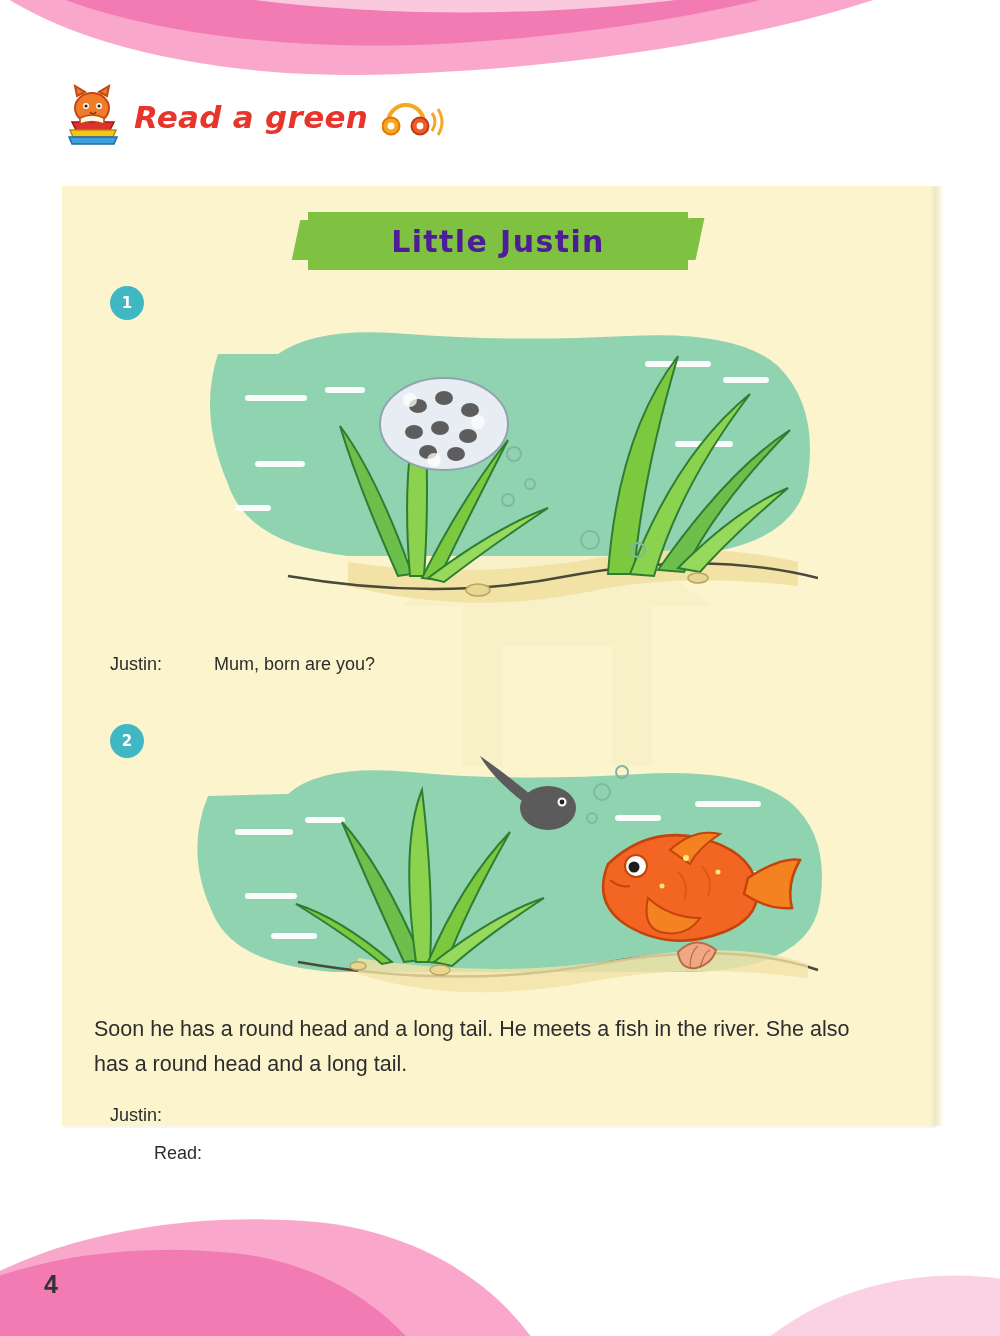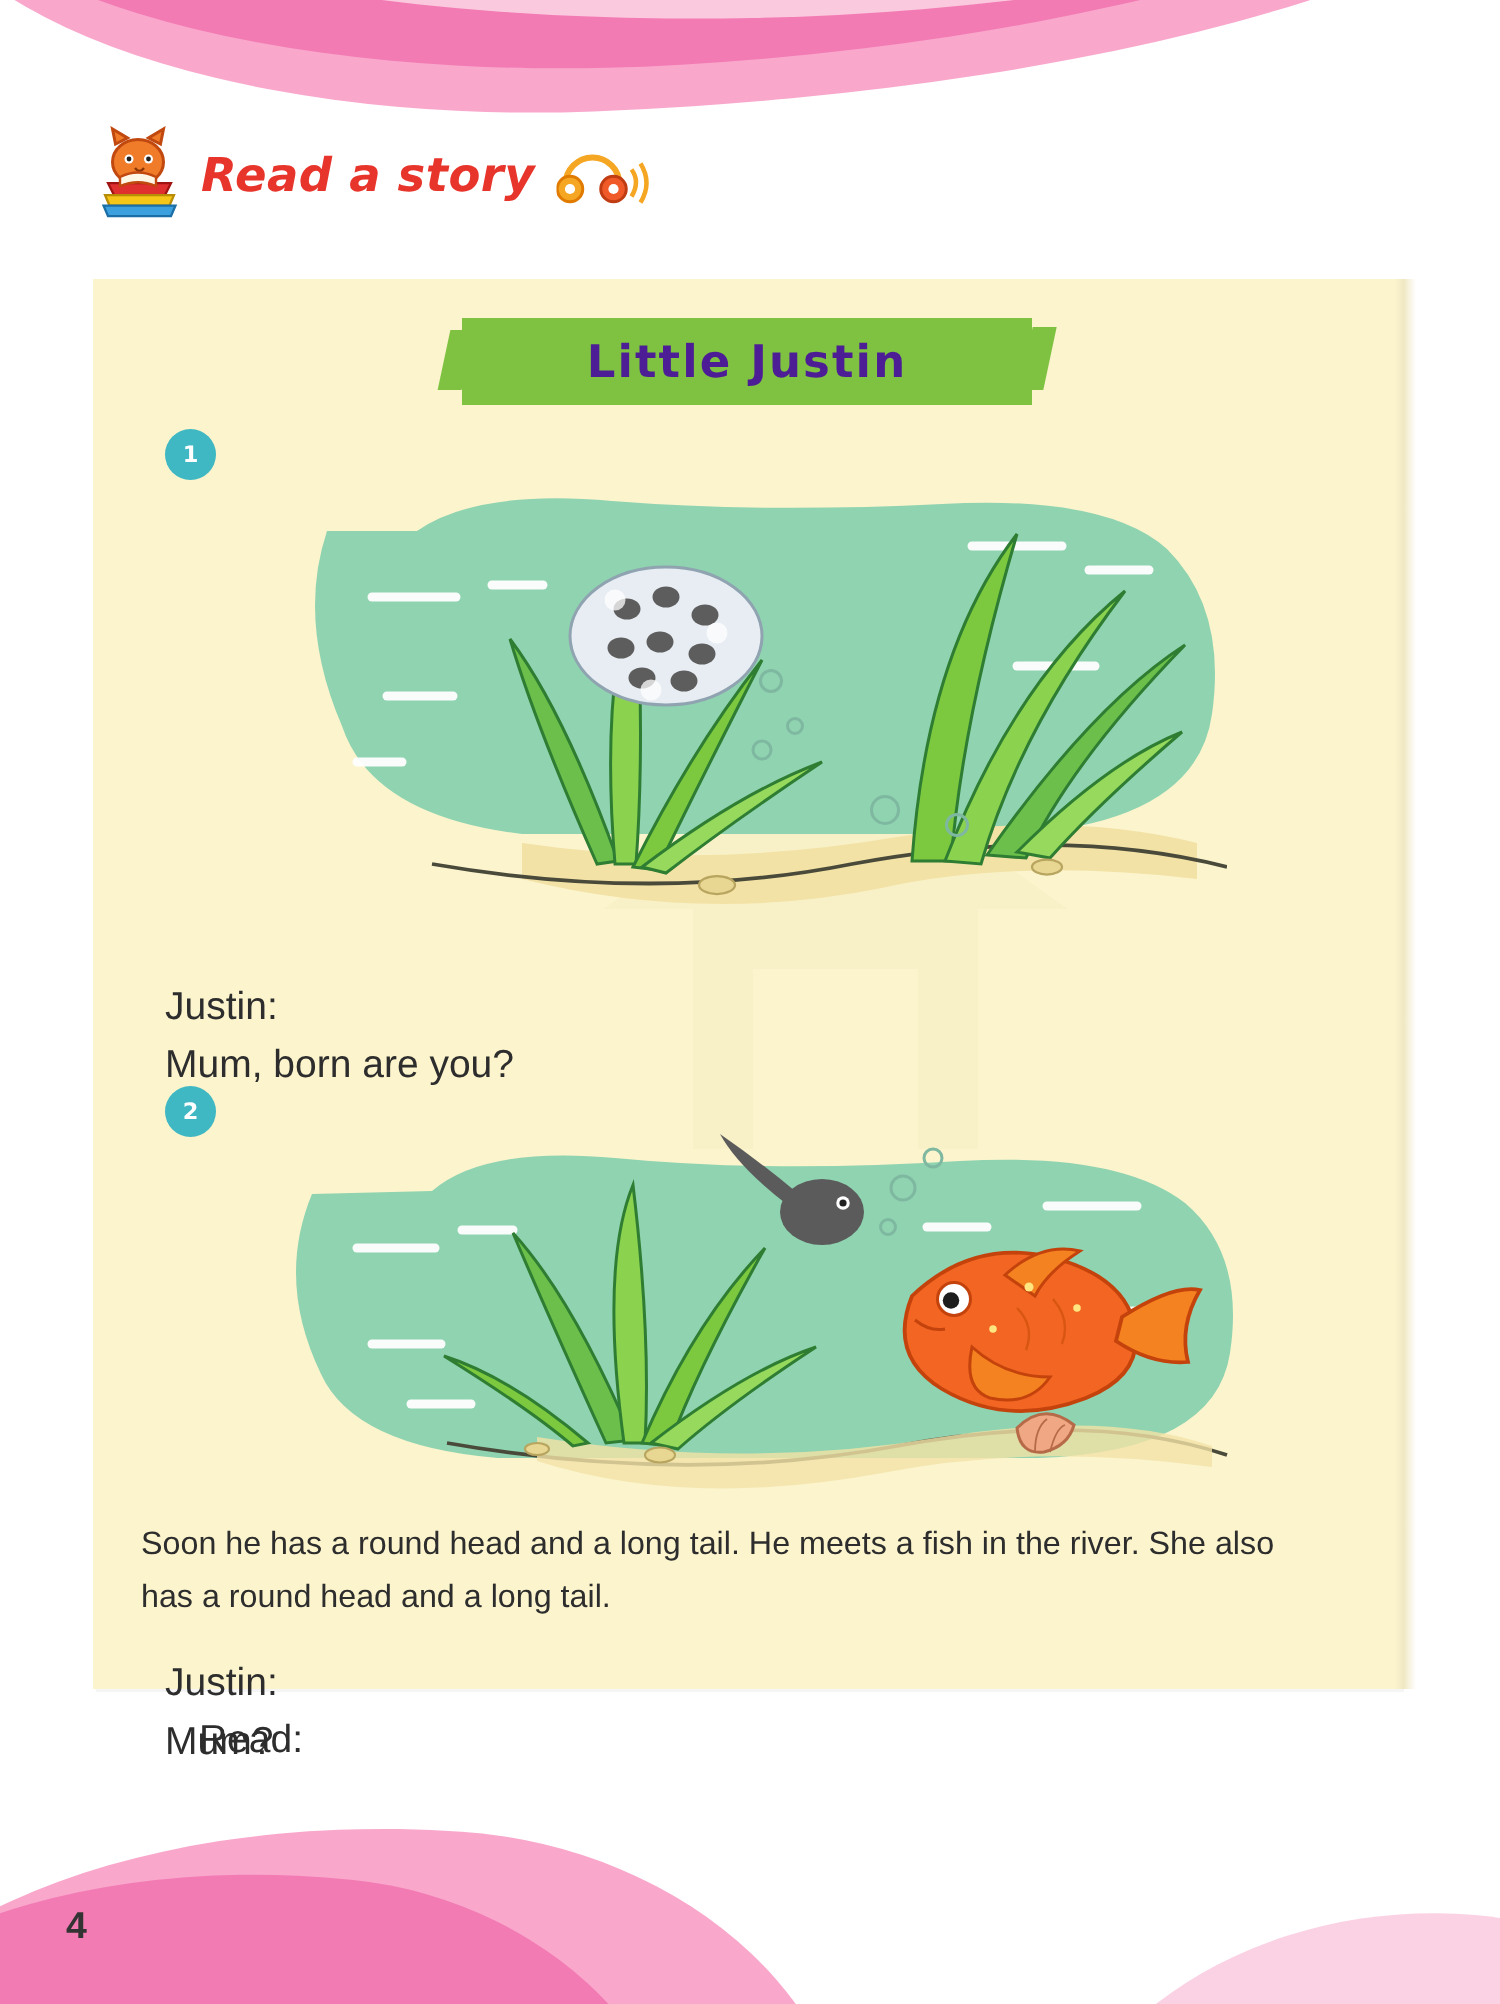--- a/index.html
+++ b/index.html
@@ -106,22 +106,22 @@
   }
 
   
   .illus{position:absolute;}
 
   
   .para{
     position:absolute;font-size:21.5px;color:#2d2d2d;line-height:1.62;
     font-family:"Liberation Sans", sans-serif;
   }
-  .dlg-row{position:absolute;display:flex;font-size:26px;color:#2d2d2d;
-    font-family:"Liberation Sans", sans-serif;line-height:1.5;flex-direction:column;}
+  .dlg-row{position:absolute;display:flex;font-size:18px;color:#2d2d2d;
+    font-family:"Liberation Sans", sans-serif;line-height:1.5;}
   .dlg-speaker{width:104px;flex:none;text-align:left;}
   .dlg-speaker.right{text-align:right;padding-right:12px;width:92px;}
   .dlg-line{flex:1;}
 
   .page-number{
     position:absolute;left:44px;top:1270px;font-size:25px;color:#333;
     font-family:"Liberation Sans", sans-serif;font-weight:bold;
   }
 </style>
 </head>
@@ -148,21 +148,21 @@
         <circle cx="24" cy="22" r="1.6" fill="#222"></circle>
       <circle cx="37" cy="22" r="3" fill="#ffffff"></circle>
         <circle cx="37" cy="22" r="1.6" fill="#222"></circle>
       <path d="M28 28 q3 4 6 0" stroke="#8c3608" stroke-width="1.6" fill="none"></path>
       <path d="M10 38 h42 l-4 8 H14 Z" fill="#e02f2f" stroke="#a11414" stroke-width="1.5"></path>
       <path d="M8 46 h46 l-3 7 H11 Z" fill="#f5c518" stroke="#b98c05" stroke-width="1.5"></path>
       <path d="M7 53 h48 l-3 7 H10 Z" fill="#3ca0df" stroke="#1b6ea6" stroke-width="1.5"></path>
       <path d="M18 34 q12 -6 24 0 l0 6 q-12 -5 -24 0 Z" fill="#fff7e6" stroke="#c1480f" stroke-width="1.6"></path>
     </svg>
   </div>
-  <div class="header-title">Read a story</div>
+  <div class="header-title">Read a green</div>
   <div class="headphones">
     <svg width="62" height="40" viewBox="0 0 62 40">
       <path d="M6 26 a18 18 0 0 1 36 0" stroke="#f5a623" stroke-width="4" fill="none"></path>
       <circle cx="9" cy="29" r="8.5" fill="#f5a623" stroke="#e07b00" stroke-width="2"></circle>
       <circle cx="9" cy="29" r="3.4" fill="#ffffff"></circle>
       <circle cx="38" cy="29" r="8.5" fill="#f05a28" stroke="#c03c12" stroke-width="2"></circle>
       <circle cx="38" cy="29" r="3.4" fill="#ffffff"></circle>
       <path d="M50 16 q6 8 0 18" stroke="#f5a623" stroke-width="3" fill="none"></path>
       <path d="M56 12 q8 13 0 26" stroke="#f5a623" stroke-width="3" fill="none"></path>
     </svg>
@@ -330,21 +330,20 @@
         <ellipse cx="262" cy="224" rx="10" ry="5"></ellipse>
         <ellipse cx="180" cy="220" rx="8" ry="4"></ellipse>
       </g>
     </svg>
   </div>
 
   <div class="para" style="left:32px;top:826px;width:786px;">Soon he has a round head and a long tail. He meets a fish in the river. She also has a round head and a long tail.</div>
 
   <div class="dlg-row" style="left:48px;top:916px;width:760px;">
     <span class="dlg-speaker">Justin:</span>
-    <span class="dlg-line">Mum?</span>
   </div>
 </div>
 
 <div class="dlg-row" style="left:110px;top:1140px;width:760px;">
   <span class="dlg-speaker right">Read:</span>
 </div>
 
 <div class="page-number">4</div>
 
 </body></html>

